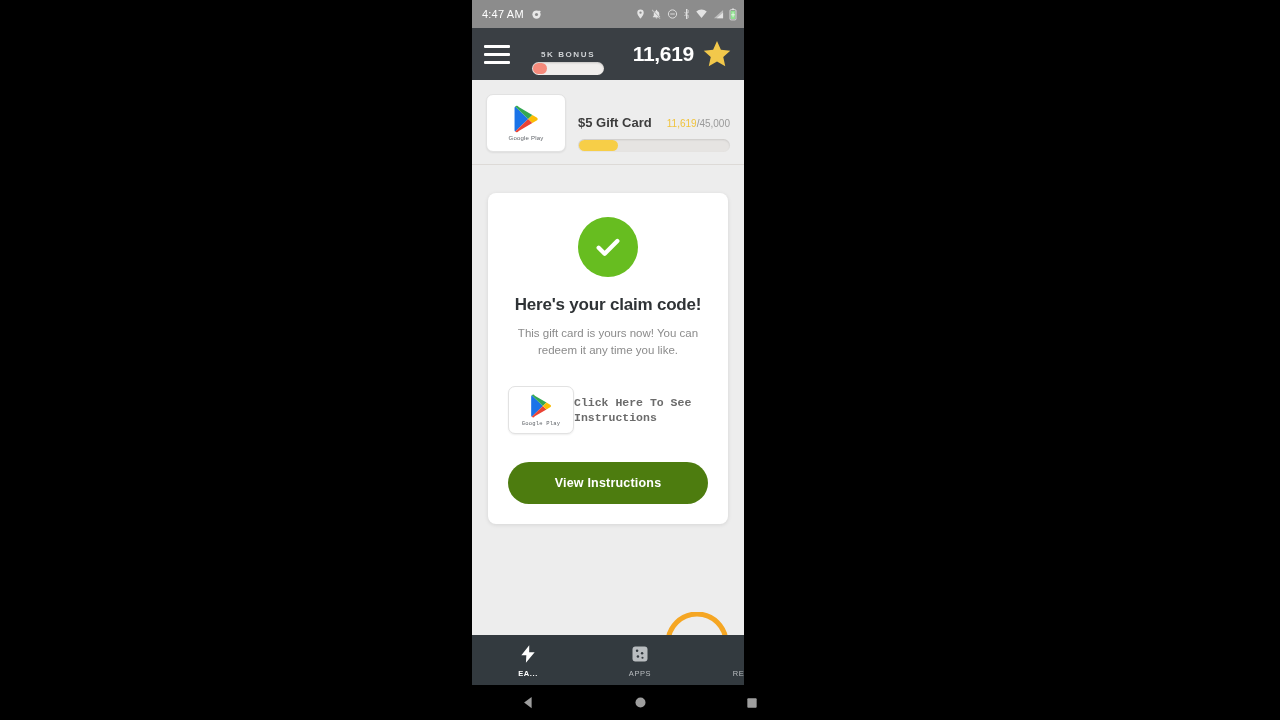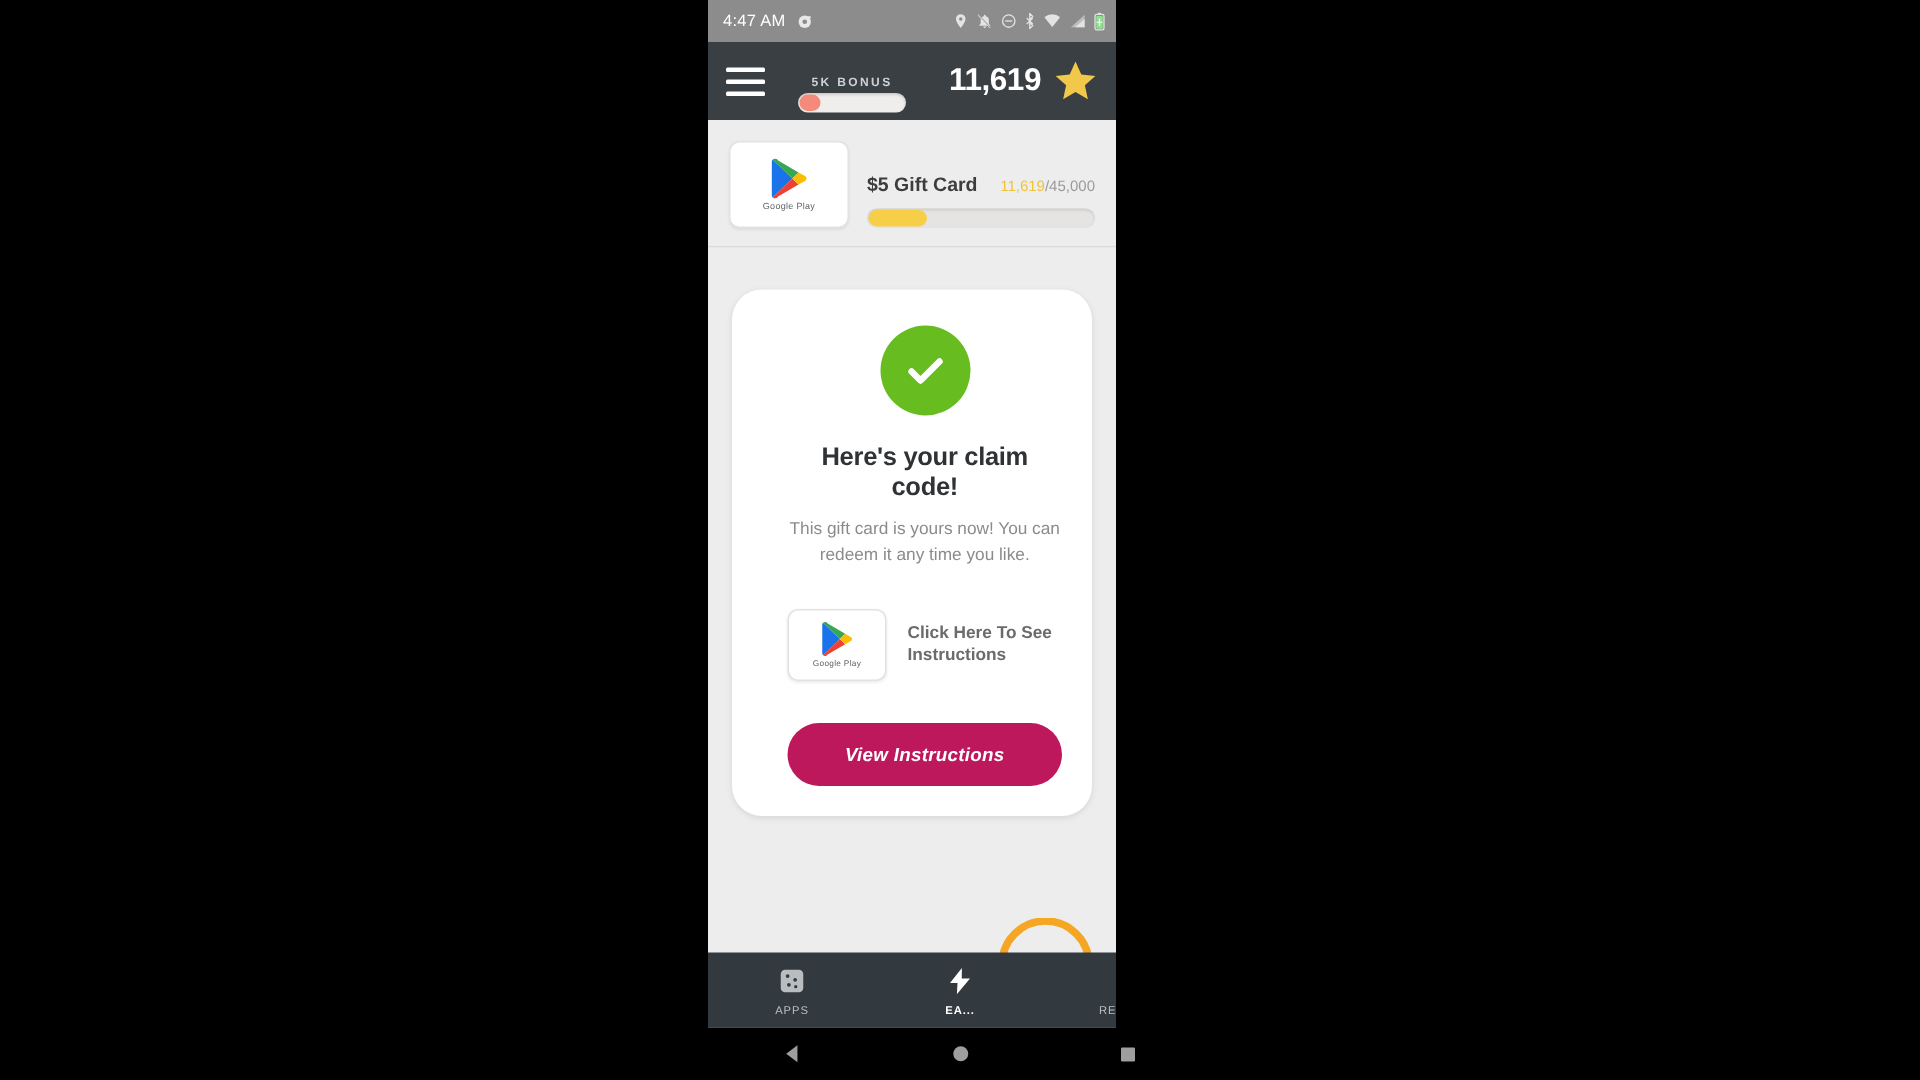--- a/index.html
+++ b/index.html
@@ -94,43 +94,44 @@
   }
   .gift-fill {
     position: absolute; left: 1px; top: 1px; bottom: 1px;
     width: 25.8%; background: #f7ce47; border-radius: 6px;
   }
   .strip-divider { height: 1px; background: #dddad7; margin: 0; }
 
   
   .card-area { padding: 28px 16px 0 16px; background: #ededed; height: 100%; }
   .claim-card {
-    background: #fff; border-radius: 20px;
-    padding: 24px 20px 20px 37px;
+    background: #fff; border-radius: 8px;
+    padding: 24px 20px 20px 20px;
     box-shadow: 0 1px 4px rgba(0,0,0,.10);
     text-align: center;
   }
   .check-circle {
     width: 60px; height: 60px; border-radius: 50%;
     background: #67bd20; margin: 0 auto 18px auto;
     display: flex; align-items: center; justify-content: center;
   }
   .claim-title {
     font-size: 17px; font-weight: bold; color: #2f3336;
     letter-spacing: -.2px; margin-bottom: 10px;
   }
   .claim-sub {
     font-size: 11.5px; color: #8b8b8b; line-height: 1.45;
     max-width: 230px; margin: 0 auto;
   }
 
   .instr-row {
-    display: flex; align-items: center; gap: 14px;
+    display: flex; align-items: center; gap: 0;
     margin: 28px 0 0 0; text-align: left;
     cursor: pointer;
+    font-family: Liberation Mono, monospace;
   }
   .instr-text {
     font-size: 11.5px; font-weight: bold; color: #6b6b6b; line-height: 1.35;
   }
 
   .view-btn {
     display: block; width: 100%; margin-top: 28px;
     background: #ed0b54; color: #fff;
     border: none; border-radius: 24px;
     padding: 14px 0; font-size: 12.5px; font-weight: bold;
@@ -286,47 +287,47 @@
               <path d="M30 15.6 36.8 19.5c2.1 1.2 2.1 3.8 0 5L30 28.4 23.5 22z" fill="#fbbc04"></path>
             </svg>
             <span class="gp-caption">Google Play</span>
           </div>
           <div class="instr-text">
             <div>Click Here To See</div>
             <div>Instructions</div>
           </div>
         </div>
 
-        <button class="view-btn" style="background: #be185d; font-style: italic;">View Instructions</button>
+        <button class="view-btn" style="background: #4d7c0f;">View Instructions</button>
 
 
       </div>
     </div>
 
     <svg class="tab-arc" viewBox="0 0 62 31">
       <path d="M2 31 A29 29 0 0 1 60 31" fill="none" stroke="#f5a623" stroke-width="5" stroke-linecap="round"></path>
     </svg>
 
     <div class="tabbar">
+      <div class="tab active">
+        <svg width="20" height="22" viewBox="0 0 24 24">
+          <path d="M13.5 1.5 4 13.5h6L9.5 22.5 20 10h-6.6z" fill="#ffffff"></path>
+        </svg>
+        <span class="tab-label">EA...</span>
+      </div>
       <div class="tab">
         <svg width="20" height="22" viewBox="0 0 24 24">
           <rect x="3" y="3" width="18" height="18" rx="3.5" fill="#b9bdc0"></rect>
           <circle cx="8.5" cy="8" r="1.5" fill="#333a3f"></circle>
           <circle cx="14.5" cy="11" r="1.5" fill="#333a3f"></circle>
           <circle cx="9.5" cy="15" r="1.5" fill="#333a3f"></circle>
           <circle cx="15" cy="16.5" r="1.3" fill="#333a3f"></circle>
         </svg>
         <span class="tab-label">APPS</span>
       </div>
-      <div class="tab active">
-        <svg width="20" height="22" viewBox="0 0 24 24">
-          <path d="M13.5 1.5 4 13.5h6L9.5 22.5 20 10h-6.6z" fill="#ffffff"></path>
-        </svg>
-        <span class="tab-label">EA...</span>
-      </div>
       <div class="tab">
         <svg width="20" height="22" viewBox="0 0 24 24">
           <rect x="2.5" y="5" width="19" height="14" rx="2" fill="#b9bdc0"></rect>
           <text x="5.2" y="15.4" font-family="Liberation Sans, sans-serif" font-size="9" font-weight="bold" fill="#333a3f">$</text>
           <rect x="11" y="9.2" width="8" height="1.8" fill="#333a3f"></rect>
           <rect x="11" y="13" width="8" height="1.8" fill="#333a3f"></rect>
         </svg>
         <span class="tab-label">REWAR...</span>
       </div>
     </div>

